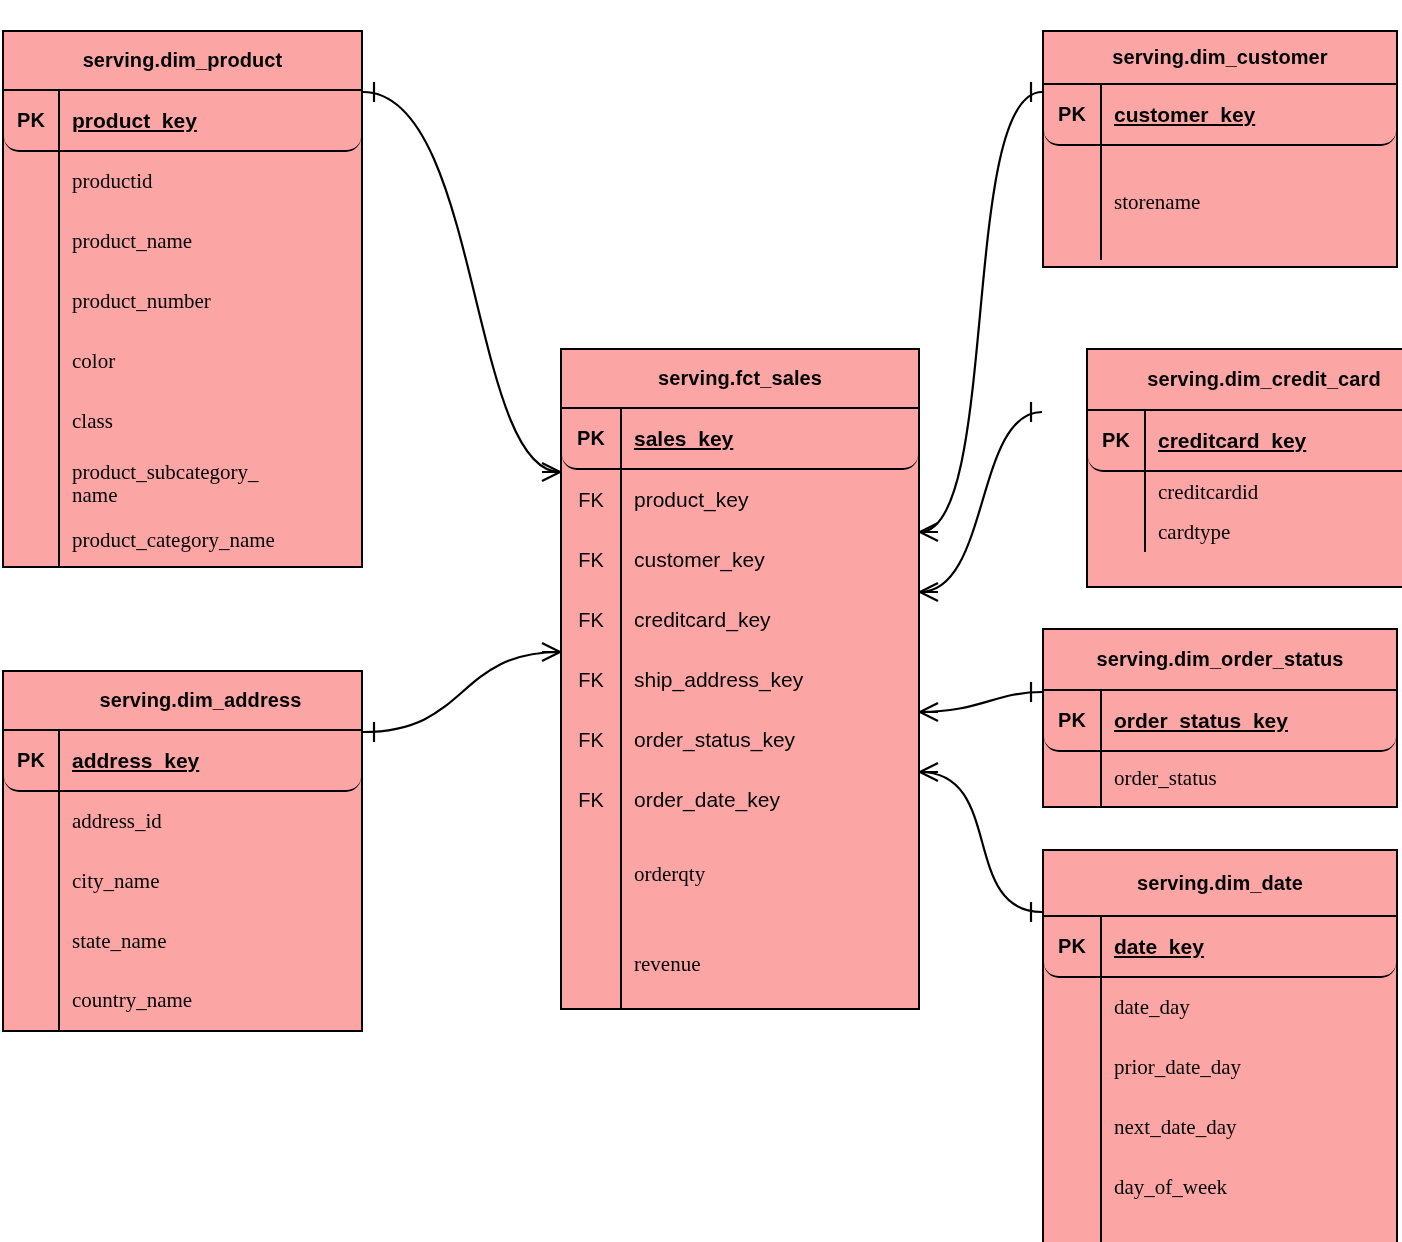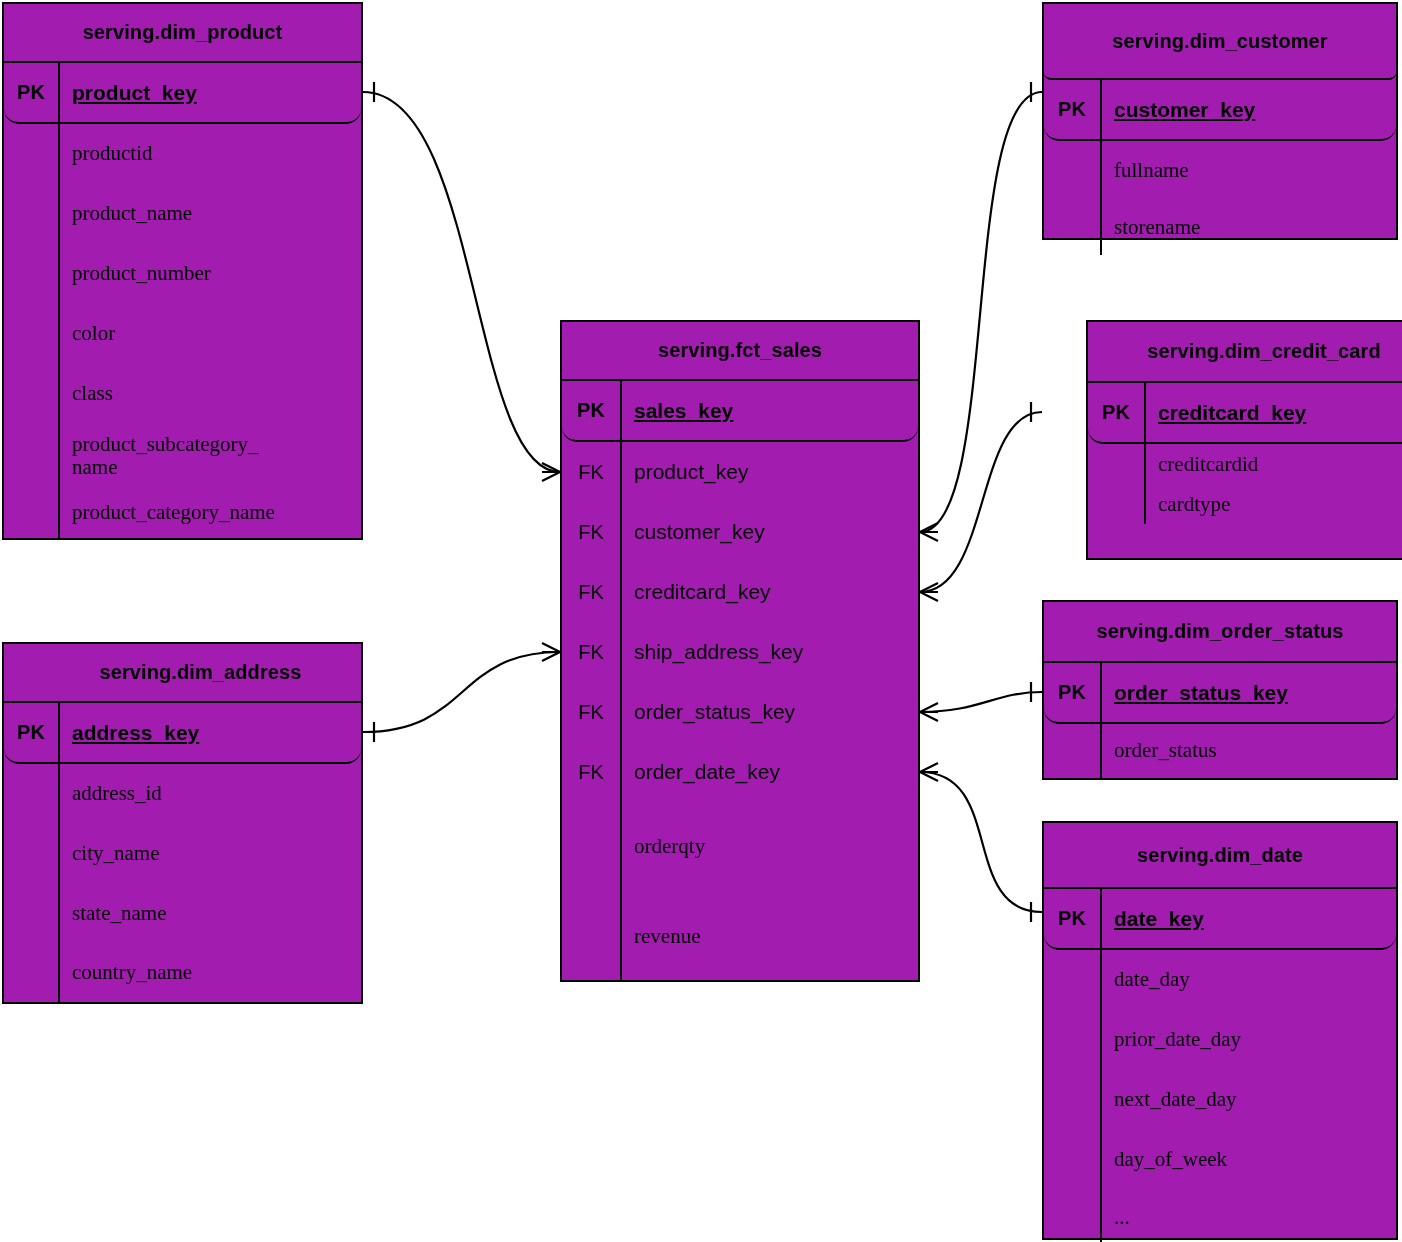--- a/index.html
+++ b/index.html
@@ -12,22 +12,23 @@
     width: 1402px;
     height: 1242px;
     background: #ffffff;
     font-family: "Liberation Sans", sans-serif;
     overflow: hidden;
   }
   .entity {
     position: absolute;
     box-sizing: border-box;
     border: 2px solid #000000;
-    background: #a21caf;
+    background: #fca5a5;
     z-index: 2;
+    margin-top: 28px;
   }
   .entity-title {
     box-sizing: border-box;
     width: 100%;
     text-align: center;
     font-weight: bold;
     font-size: 20px;
     color: #000000;
     border-bottom: 2px solid #000000;
     display: flex;
@@ -226,29 +227,28 @@
     <div class="attrblock" style="height:180px;">
       <div class="keycol" style="flex-basis:60px;"></div>
       <div class="attrcells">
         <div class="namecol" style="height:60px;">orderqty</div>
         <div class="namecol" style="height:60px;">revenue</div>
       </div>
     </div>
   </div>
 
   <div class="entity" style="left:1042px; top:2px; width:356px; height:238px;">
-    <div class="entity-title" style="height:76px;border-radius:7px;">serving.dim_customer</div>
+    <div class="entity-title" style="height:53px;">serving.dim_customer</div>
     <div class="row pkrow" style="height:61px;">
       <div class="keycol" style="flex-basis:58px;">PK</div>
       <div class="namecol pk">customer_key</div>
     </div>
     <div class="attrblock" style="height:114px;">
       <div class="keycol" style="flex-basis:58px;"></div>
       <div class="attrcells">
-        <div class="namecol" style="height:60px;">fullname</div>
         <div class="namecol" style="height:54px;">storename</div>
       </div>
     </div>
   </div>
 
   <div class="entity" style="left:1086px; top:320px; width:356px; height:240px;">
     <div class="entity-title" style="height:61px;">serving.dim_credit_card</div>
     <div class="row pkrow" style="height:61px;">
       <div class="keycol" style="flex-basis:58px;">PK</div>
       <div class="namecol pk">creditcard_key</div>

